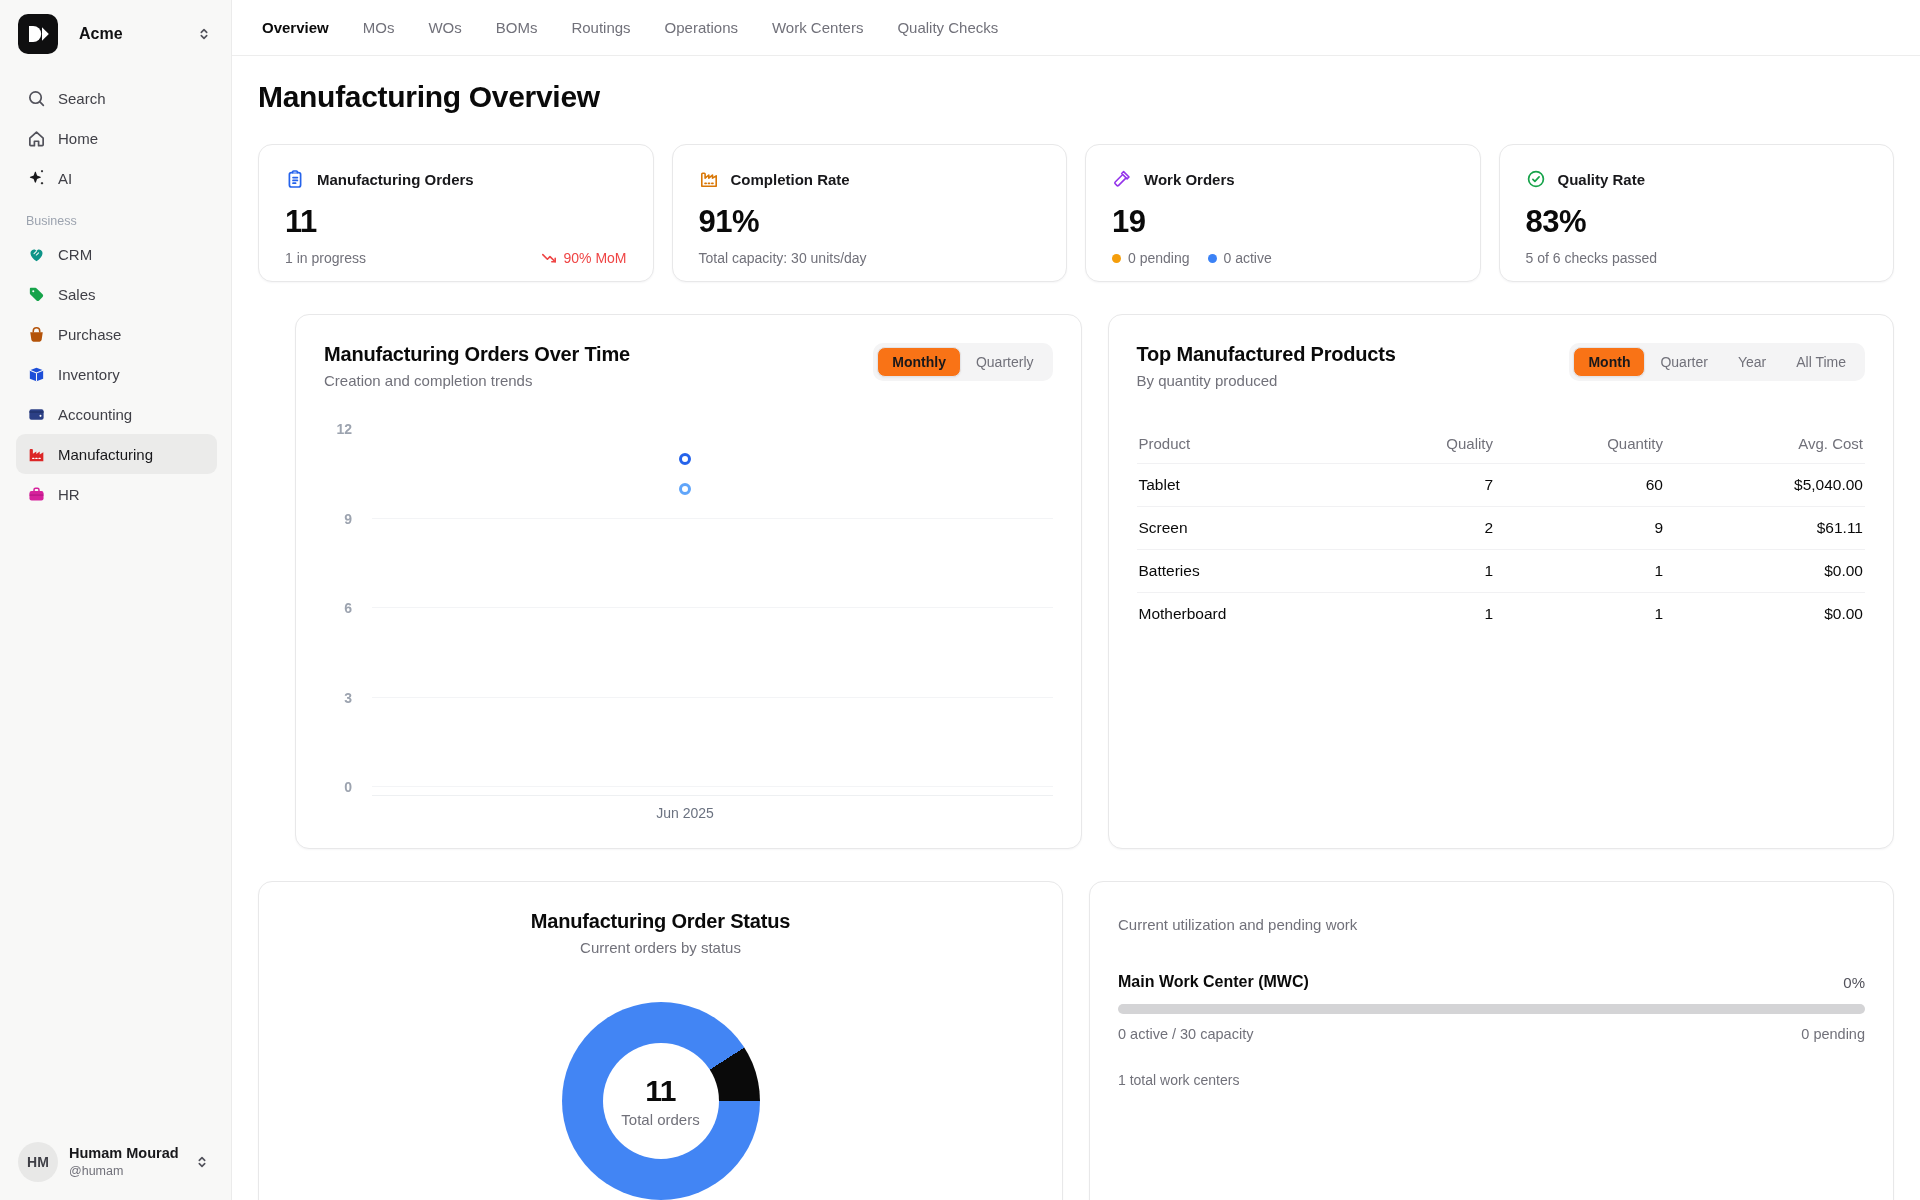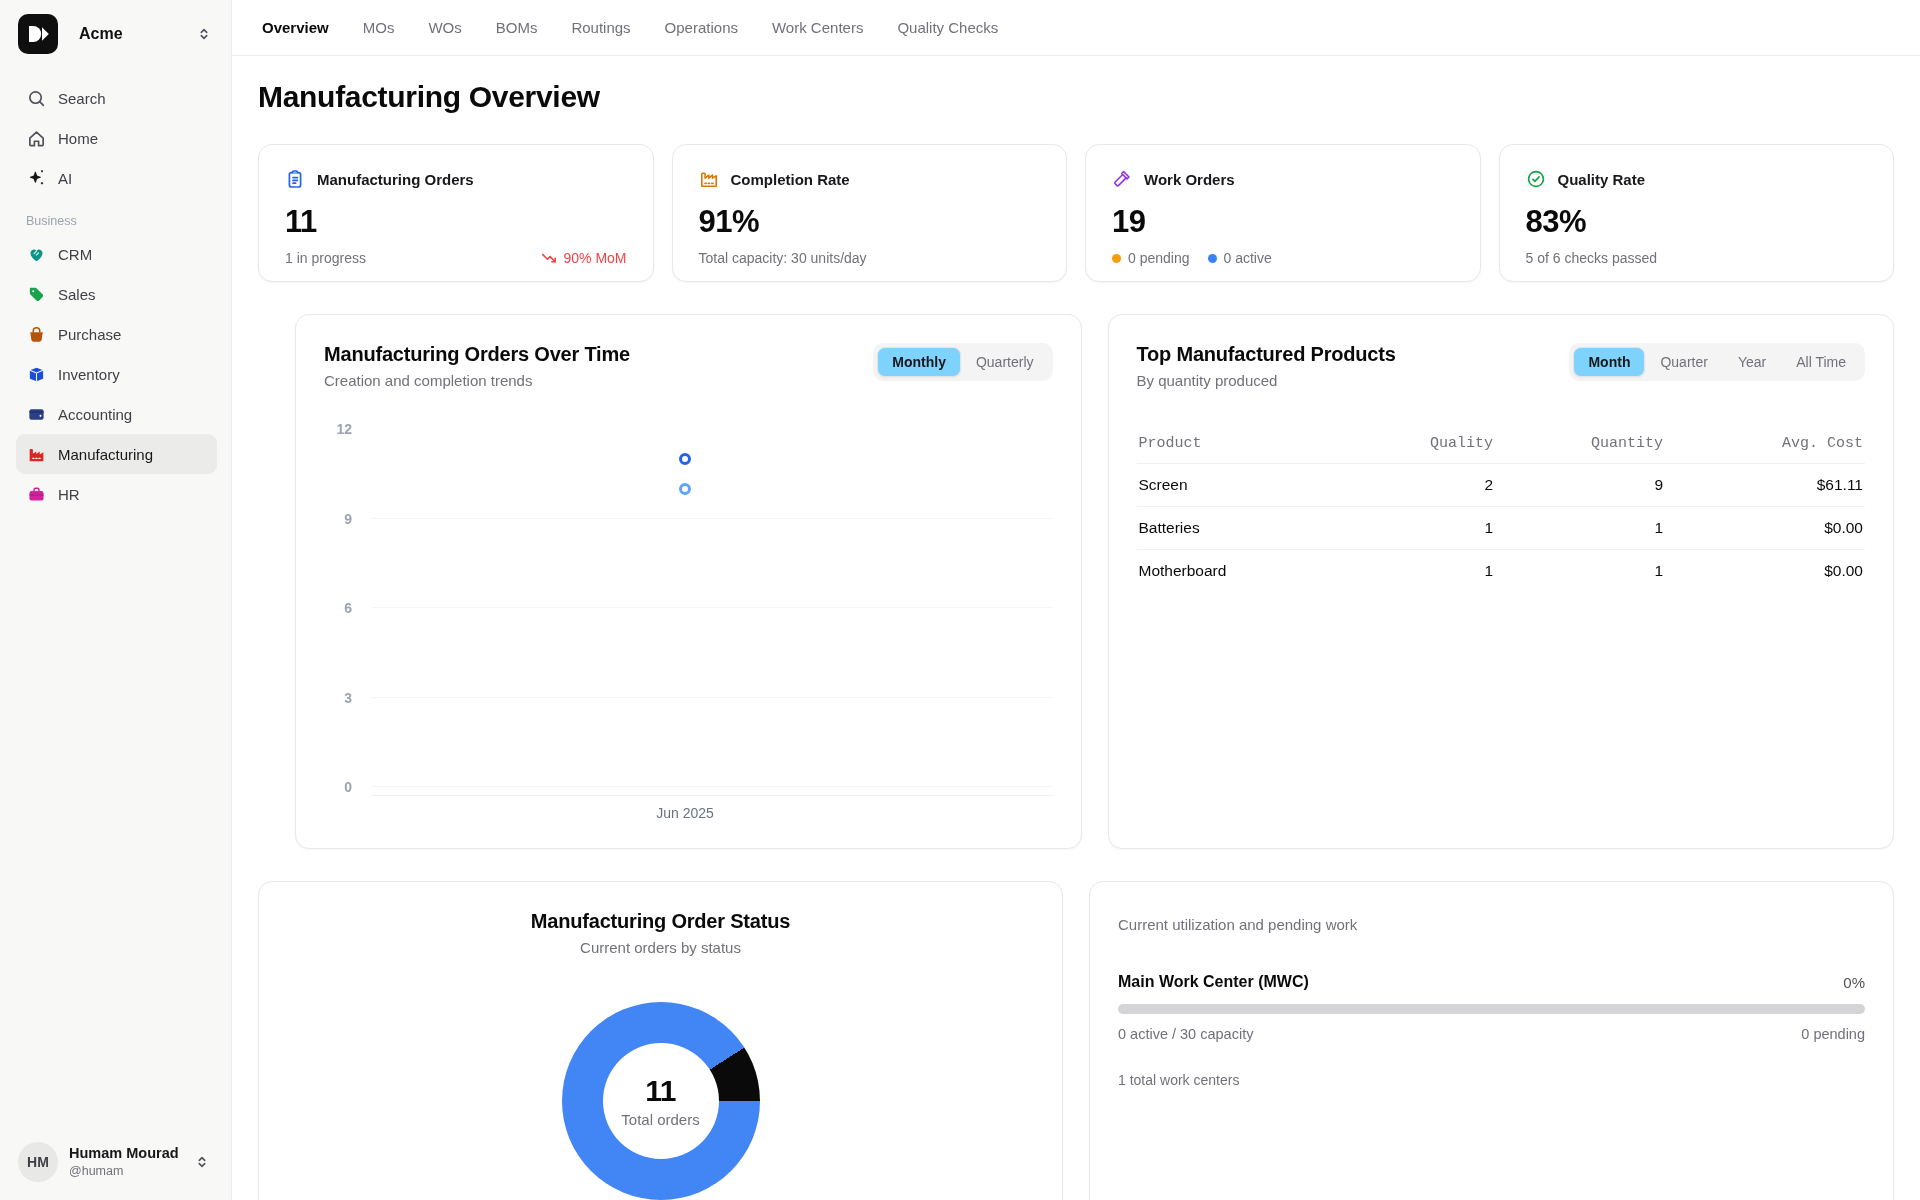--- a/index.html
+++ b/index.html
@@ -53,41 +53,41 @@
 
   
   .mid-row { display:grid; grid-template-columns:1fr 1fr; gap:26px; margin-bottom:32px;padding-left:37px; }
   .panel { padding:28px; height:535px; }
   .panel-head { display:flex; align-items:flex-start; justify-content:space-between; }
   .panel-title { font-size:20px; font-weight:700; letter-spacing:-0.2px; }
   .panel-sub { font-size:15px; color:#71717a; margin-top:6px; }
   .seg-group { display:flex; background:#f4f4f5; border-radius:10px; padding:4px; }
   .seg { font-size:14px; font-weight:500; color:#71717a; padding:7px 15px; border-radius:8px;
     cursor:pointer; white-space:nowrap; }
-  .seg.active { background:#7dd3fc; color:#18181b; font-weight:700; border:1px solid #e4e4e7;
+  .seg.active { background:#f97316; color:#18181b; font-weight:700; border:1px solid #e4e4e7;
     box-shadow:0 1px 2px rgba(0,0,0,.05); padding:6px 14px; }
 
   
   .chart-area { display:flex; margin-top:40px; }
   .y-axis { position:relative; width:48px; height:358px; }
   .ytick { position:absolute; right:20px; transform:translateY(50%); font-size:14px; color:#9ca3af;font-weight:bold; }
   .plot { position:relative; flex:1; height:358px; }
   .plot::after { content:""; position:absolute; left:0; right:0; bottom:-9px; border-bottom:1px solid #eef0f2; }
   .gridline { position:absolute; left:0; right:0; height:1px; background:#f3f4f6; }
   .point { position:absolute; width:12px; height:12px; border-radius:50%; background:#fff;
     border:3.5px solid #2563eb; transform:translate(-50%,50%); }
   .x-label { position:absolute; top:calc(100% + 18px); transform:translateX(-50%);
     font-size:14px; color:#6b7280; }
 
   
   .ptable { margin-top:34px; }
   .prow { display:grid; grid-template-columns:1fr 170px 170px 200px; align-items:center;
     padding:12px 2px; font-size:15.5px; border-bottom:1px solid #f1f1f3; }
   .prow .num { text-align:right; }
-  .prow.head { color:#71717a; font-size:15px; font-weight:400; padding-bottom:11px;font-family:Liberation Mono, monospace; }
+  .prow.head { color:#71717a; font-size:15px; font-weight:400; padding-bottom:11px; }
   .prow:last-child { border-bottom:0; }
 
   
   .bottom-row { display:grid; grid-template-columns:1fr 1fr; gap:26px; }
   .panel-b { padding:28px; height:460px; }
   .centered { text-align:center; }
   .donut-wrap { display:flex; justify-content:center; margin-top:46px; }
   .donut { position:relative; width:198px; height:198px; border-radius:50%; }
   .donut-hole { position:absolute; inset:41px; background:#fff; border-radius:50%;
     display:flex; flex-direction:column; align-items:center; justify-content:center; }
@@ -369,20 +369,26 @@
             </div>
           </div>
           <div class="ptable">
             <div class="prow head">
               <span>Product</span>
               <span class="num">Quality</span>
               <span class="num">Quantity</span>
               <span class="num">Avg. Cost</span>
             </div>
             <div class="prow">
+              <span>Tablet</span>
+              <span class="num">7</span>
+              <span class="num">60</span>
+              <span class="num">$5,040.00</span>
+            </div>
+            <div class="prow">
               <span>Screen</span>
               <span class="num">2</span>
               <span class="num">9</span>
               <span class="num">$61.11</span>
             </div>
             <div class="prow">
               <span>Batteries</span>
               <span class="num">1</span>
               <span class="num">1</span>
               <span class="num">$0.00</span>

